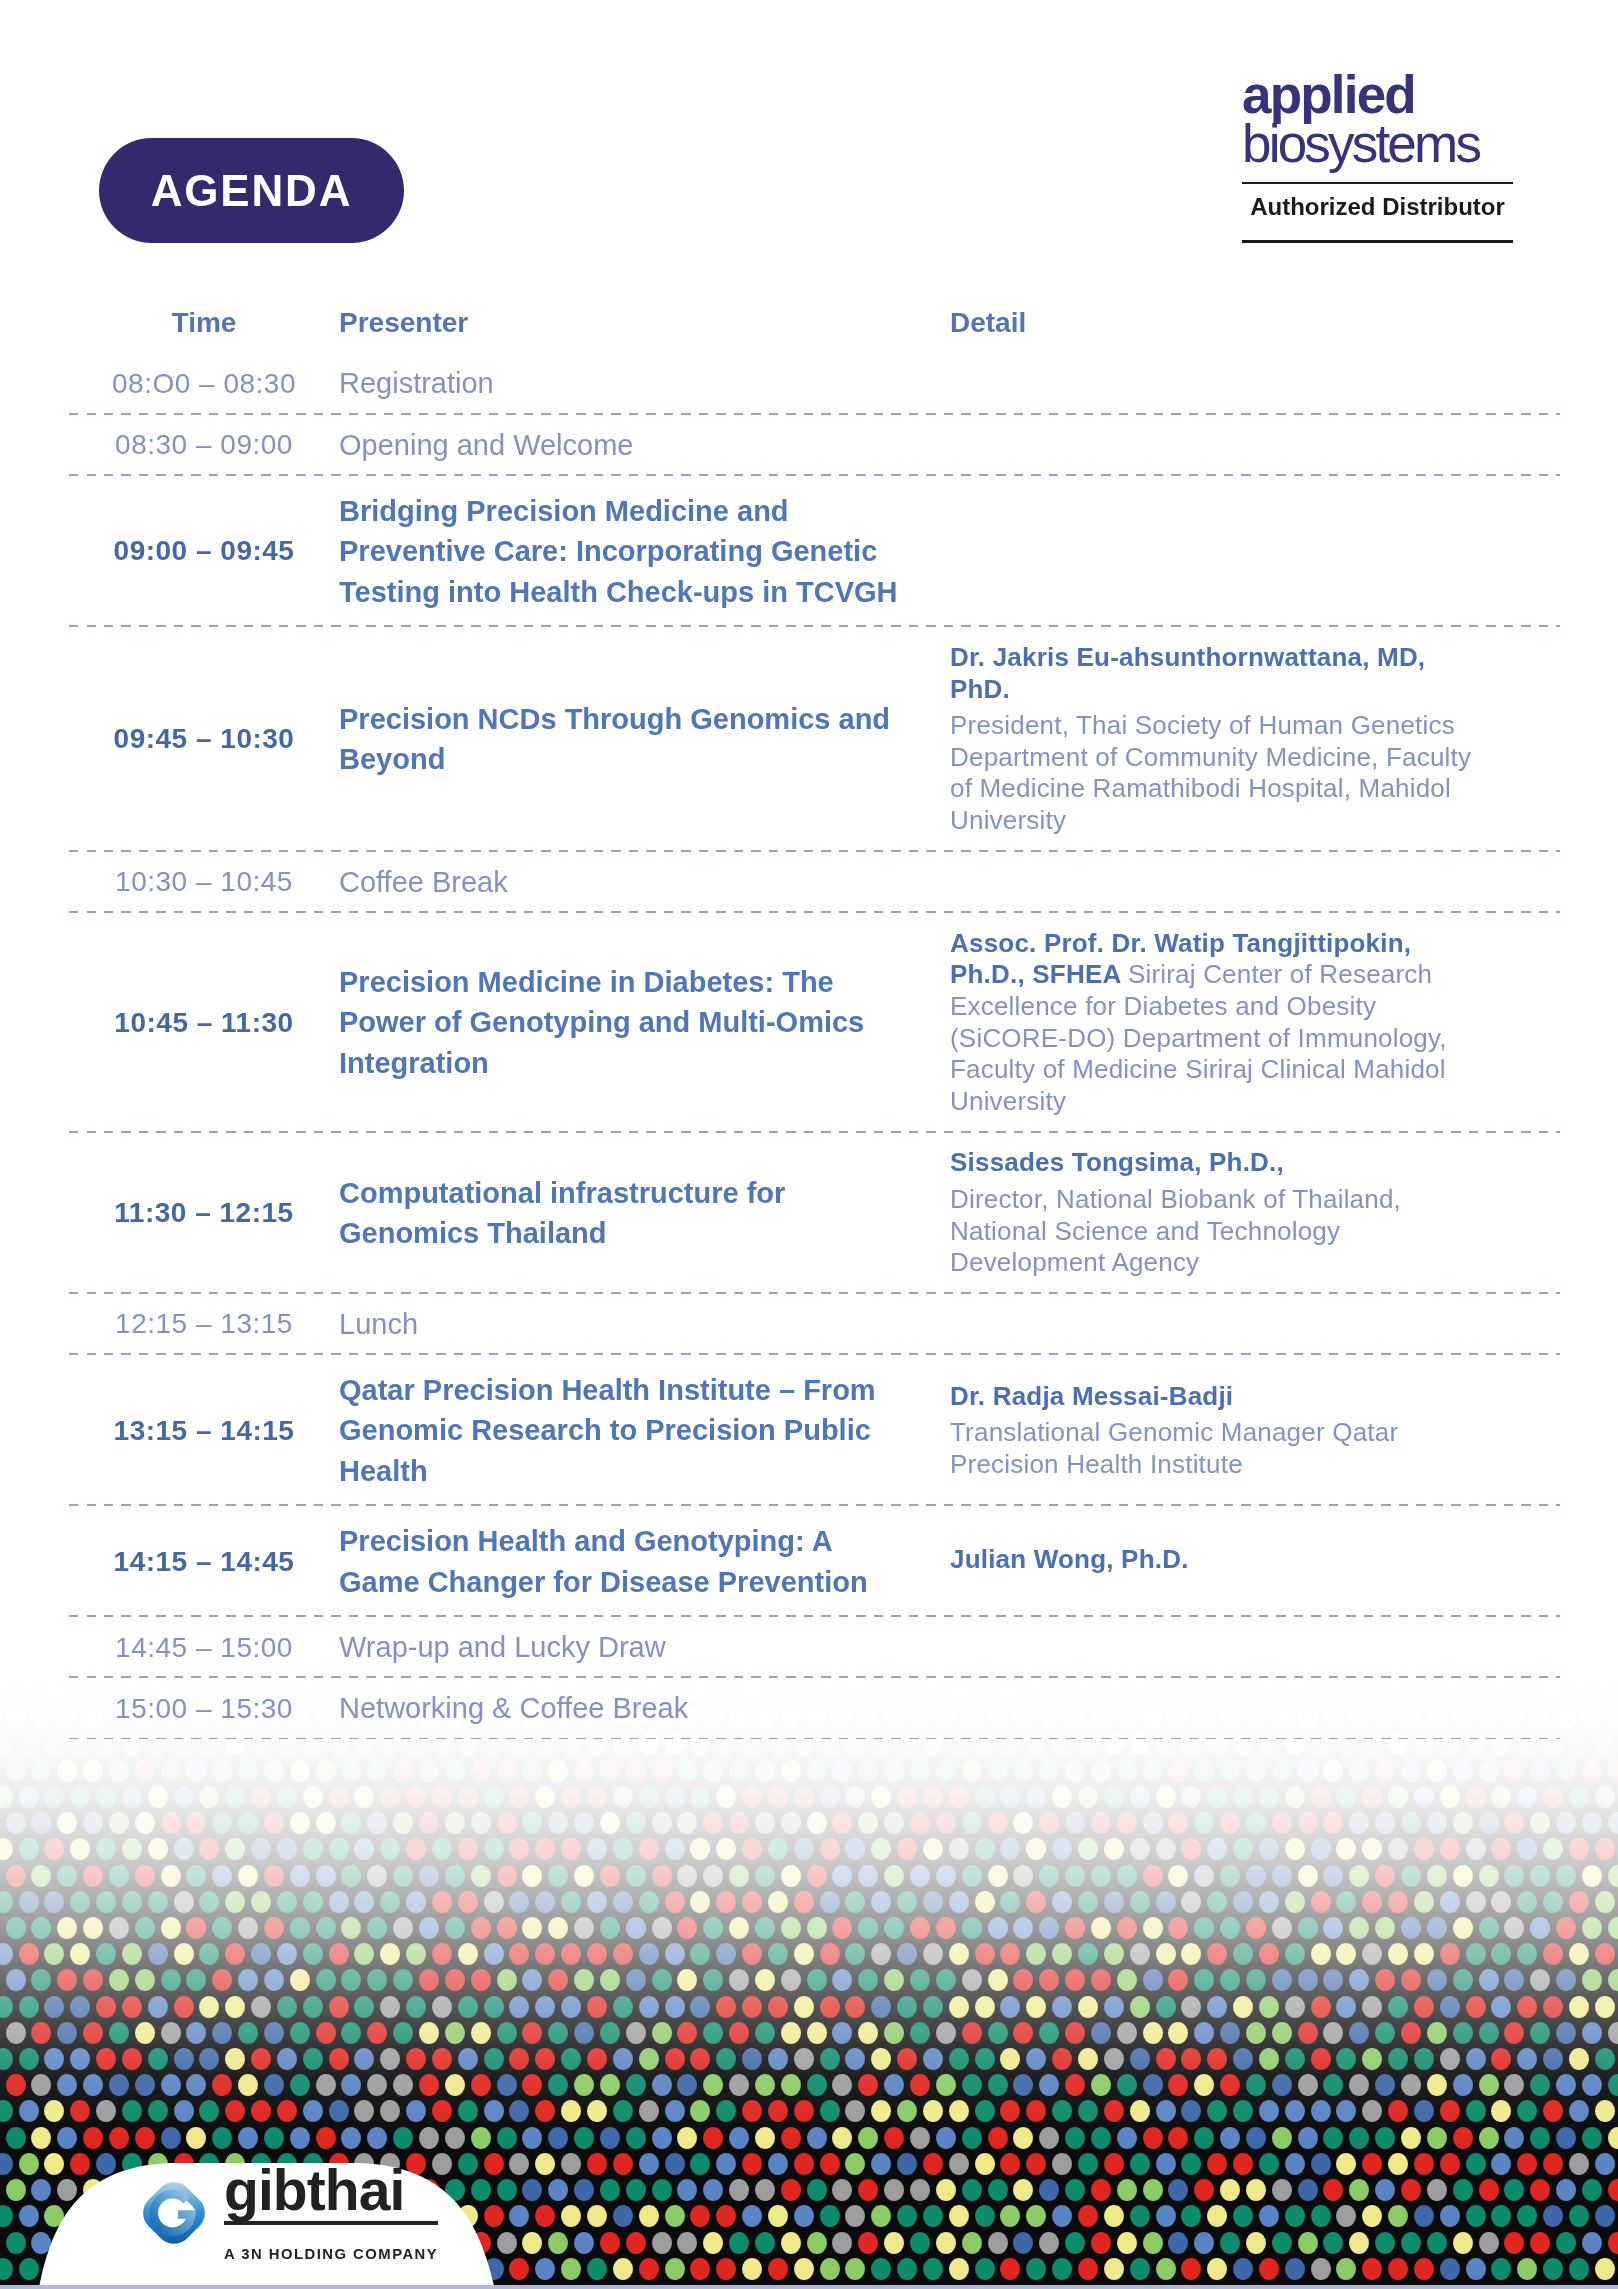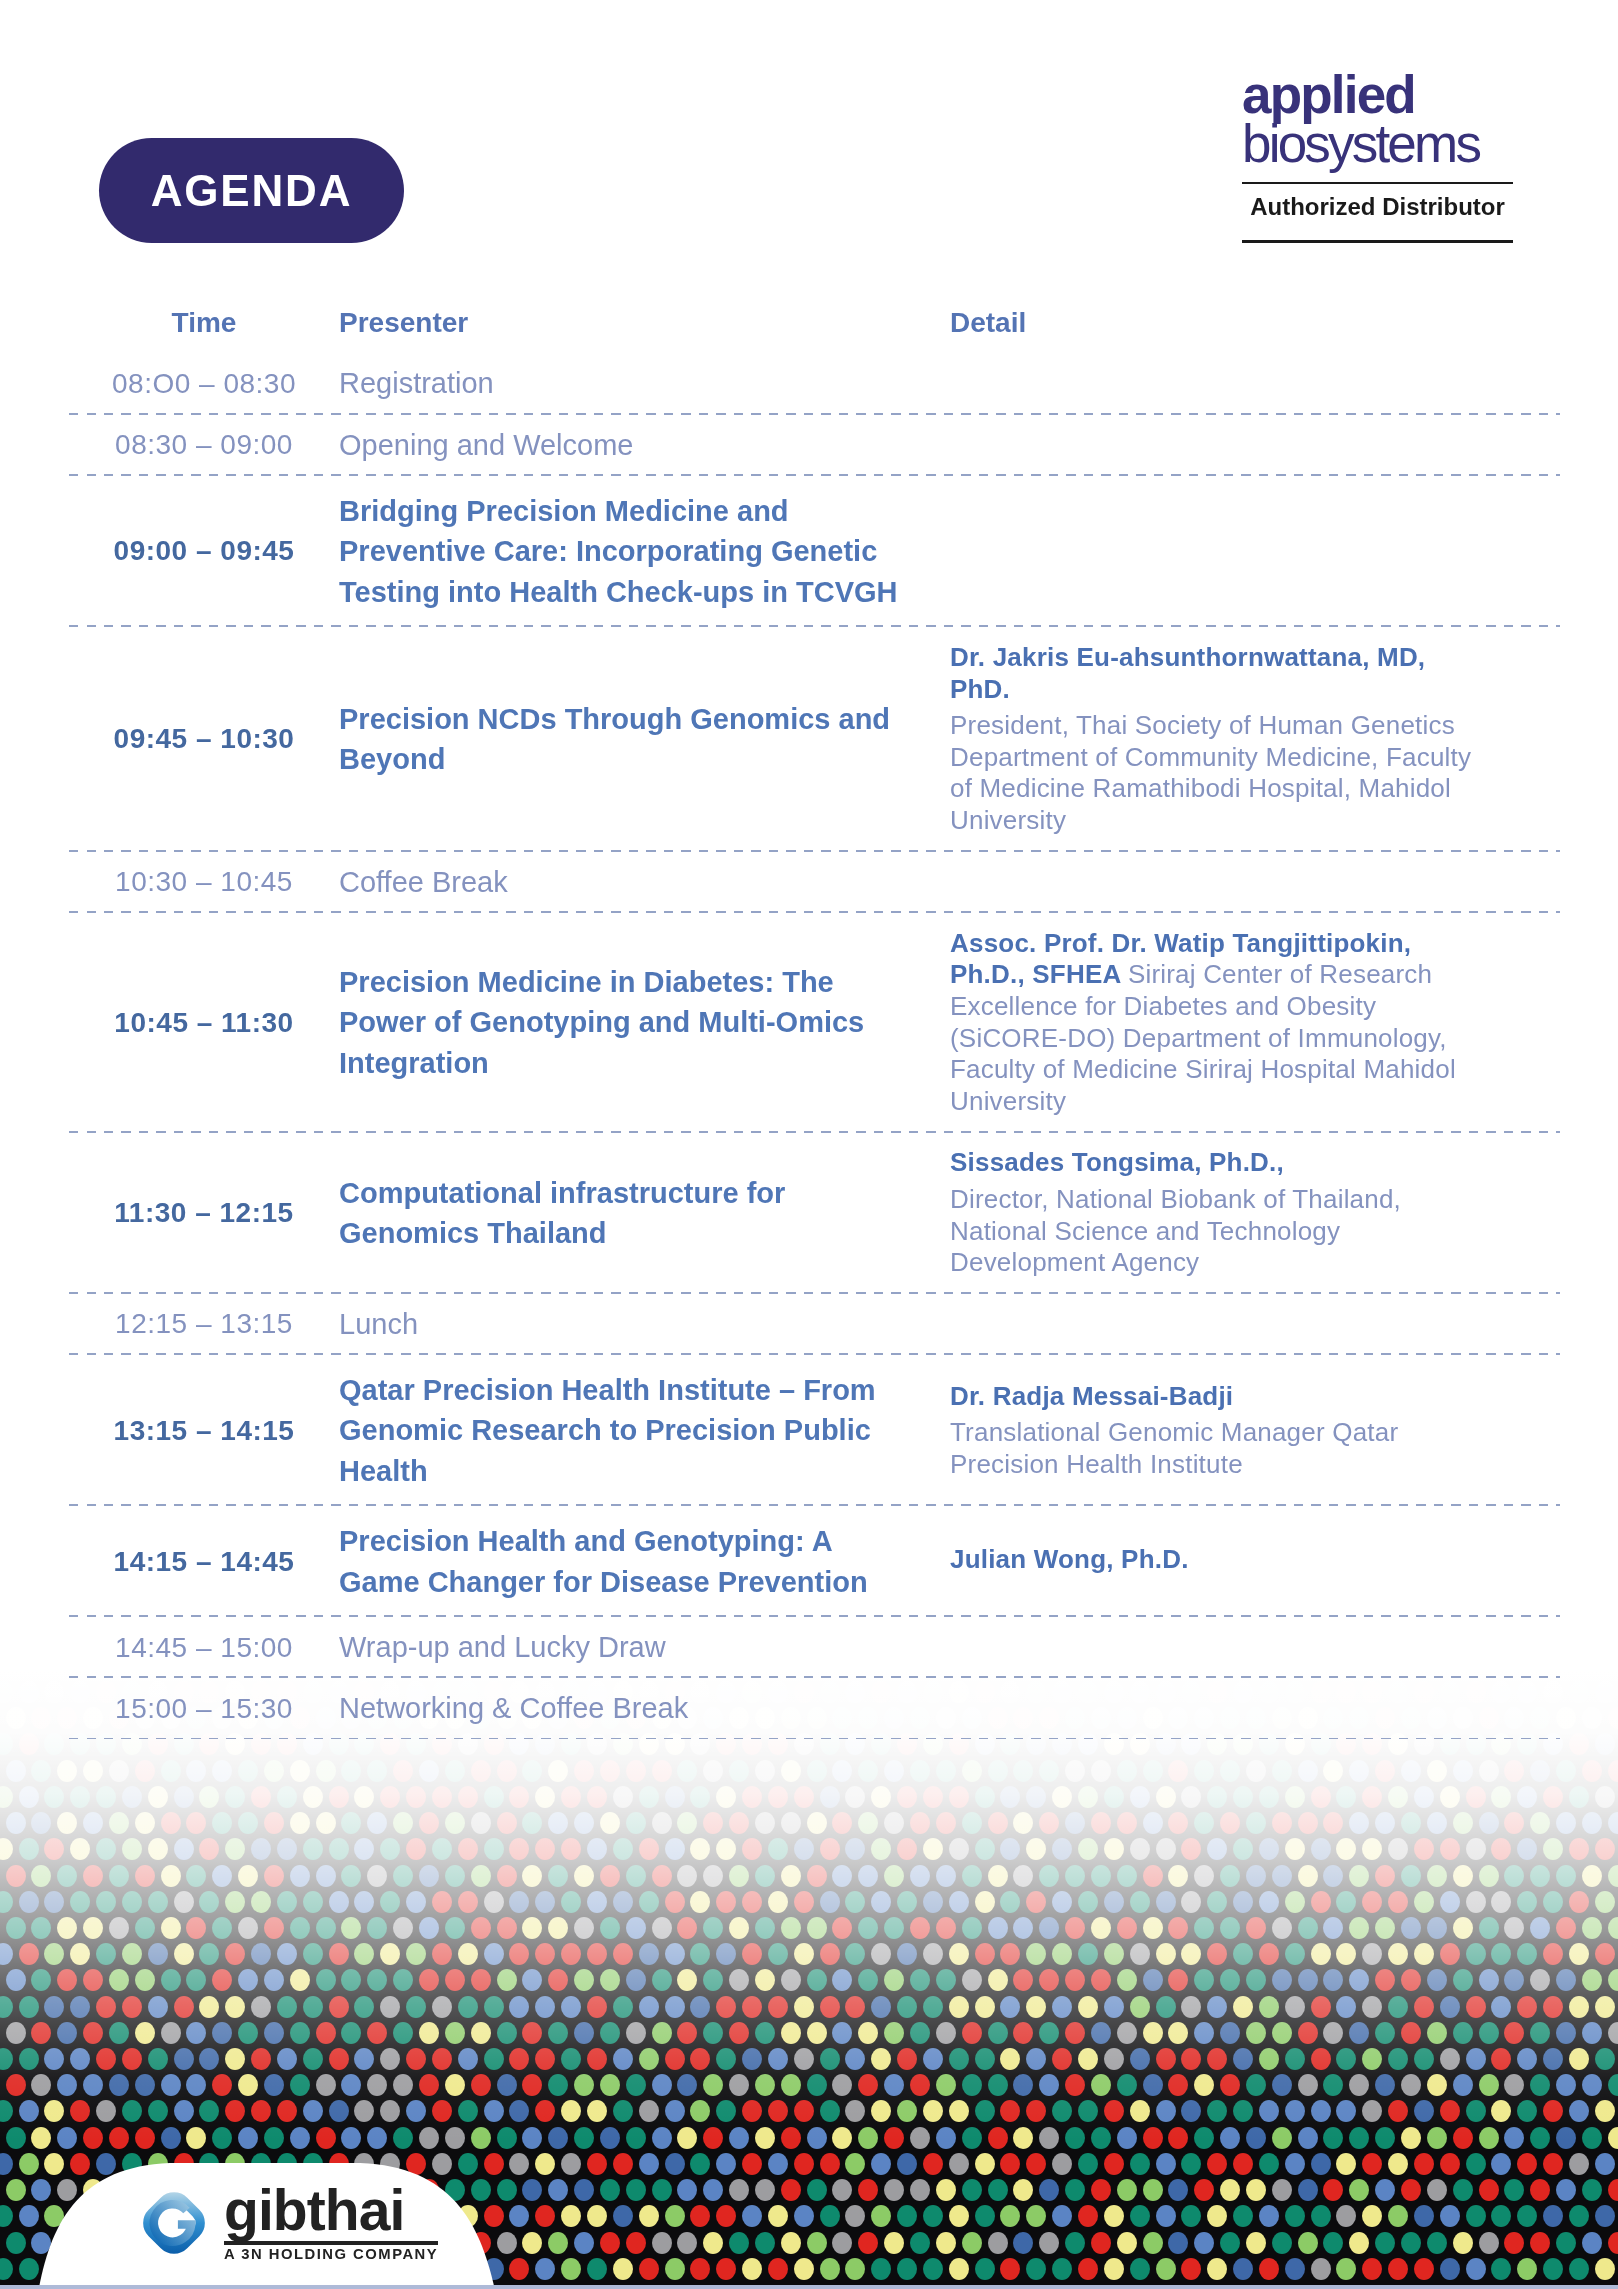--- a/index.html
+++ b/index.html
@@ -50,21 +50,21 @@
       #ffffff 0%, rgba(255,255,255,0.99) 10%, rgba(255,255,255,0.93) 20%,
       rgba(255,255,255,0.80) 30%, rgba(255,255,255,0.58) 42%,
       rgba(255,255,255,0.30) 54%, rgba(255,255,255,0.08) 66%, rgba(255,255,255,0) 76%);
   }
   
   .blob { position:absolute; left:33px; bottom:0; width:473px; height:138px; z-index:3; }
   .gib { position:absolute; left:135px; bottom:28px; display:flex; align-items:center; gap:11px; z-index:4; }
   .gib-icon { width:78px; height:78px; }
   .gib-word { font-size:57px; font-weight:700; color:#222222; letter-spacing:-0.9px; line-height:0.95; }
   .gib-rule { height:3.7px; background:#222222; margin-top:3.7px; }
-  .gib-tag { font-size:14.8px; font-weight:700; color:#222222; letter-spacing:1.5px; text-align:right; margin-top:1px; }
+  .gib-tag { font-size:14.8px; font-weight:700; color:#222222; letter-spacing:1.5px; text-align:right; margin-top:21px; }
   
   .strip { position:absolute; left:0; right:0; bottom:0; height:4.6px; background:#aebad8; z-index:6; }
 </style>
 </head>
 <body>
 
 <div class="page">
 
   <div class="badge">AGENDA</div>
 
@@ -111,21 +111,21 @@
 
   <div class="row">
     <div class="cell-time">10:30 – 10:45</div>
     <div class="cell-detail">Coffee Break</div>
     <div class="cell-presenter"></div>
   </div>
 
   <div class="row session">
     <div class="cell-time bold">10:45 – 11:30</div>
     <div class="cell-detail bold-title">Precision Medicine in Diabetes: The Power of Genotyping and Multi-Omics Integration</div>
-    <div class="cell-presenter"><span class="p-name">Assoc. Prof. Dr. Watip Tangjittipokin, Ph.D., SFHEA </span><span class="p-desc">Siriraj Center of Research Excellence for Diabetes and Obesity (SiCORE-DO) Department of Immunology, Faculty of Medicine Siriraj Hospital Mahidol University</span></div>
+    <div class="cell-presenter"><span class="p-name">Assoc. Prof. Dr. Watip Tangjittipokin, Ph.D., SFHEA </span><span class="p-desc">Siriraj Center of Research Excellence for Diabetes and Obesity (SiCORE-DO) Department of Immunology, Faculty of Medicine Siriraj Clinical Mahidol University</span></div>
   </div>
 
   <div class="row session">
     <div class="cell-time bold">11:30 – 12:15</div>
     <div class="cell-detail bold-title">Computational infrastructure for Genomics Thailand</div>
     <div class="cell-presenter">
             <div class="p-name">Sissades Tongsima, Ph.D.,</div>
             <div class="p-desc">Director, National Biobank of Thailand, National Science and Technology Development Agency</div>
           </div>
   </div>

